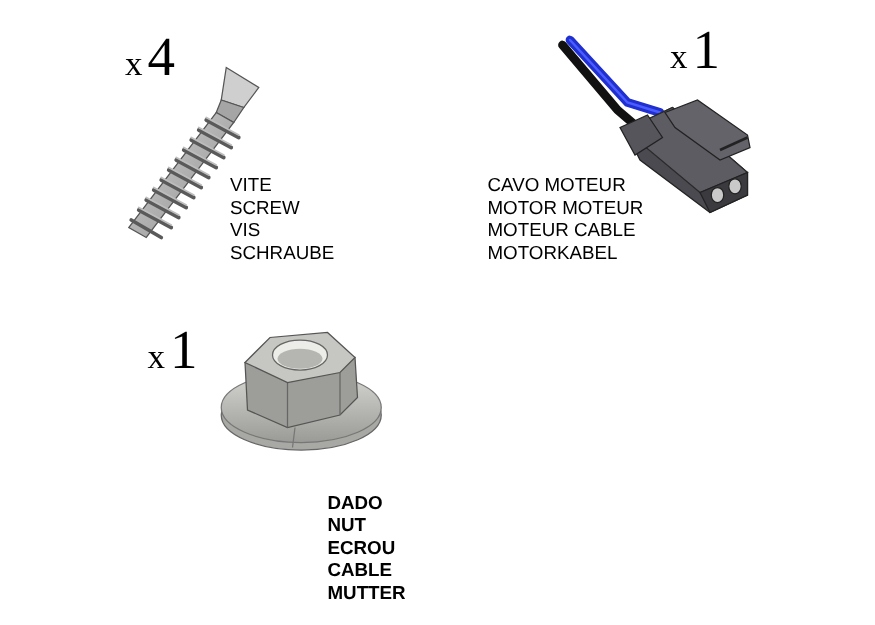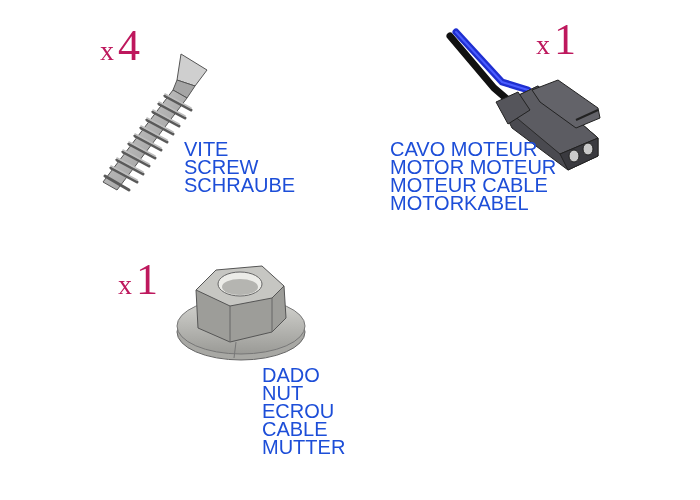--- a/index.html
+++ b/index.html
@@ -1,20 +1,20 @@
 <!DOCTYPE html>
 <html><head>
   <meta charset="utf-8">
   <style>
     html, body { margin: 0; padding: 0; background: #ffffff; }
     body { width: 700px; height: 500px; position: relative; overflow: hidden; font-family: "Liberation Sans", sans-serif; }
-    .qty { position: absolute; font-family: "Liberation Serif", serif; color: #be185d; line-height: 1; white-space: nowrap; }
+    .qty { position: absolute; font-family: "Liberation Serif", serif; color: #000000; line-height: 1; white-space: nowrap; }
     .qty .x { font-size: 28px; }
     .qty .n { font-size: 44px; }
-    .labels { position: absolute; font-size: 20px; line-height: 18px; color: #1d4ed8; letter-spacing: 0px; }
+    .labels { position: absolute; font-size: 15px; line-height: 18px; color: #000000; letter-spacing: 0px; }
     .labels div { white-space: nowrap; }
     svg { position: absolute; overflow: visible; }
   </style>
 </head>
 <body>
 
 <div class="qty" style="left:100px; top:24px;">
   <span class="x">x</span>
   <span class="n">4</span>
 </div>
@@ -55,20 +55,21 @@
     <path d="M34 92 L60 106"></path>
     <path d="M28 100 L54 114"></path>
     <path d="M22 108 L48 122"></path>
     <path d="M16 116 L42 130"></path>
   </g>
 </svg>
 
 <div class="labels" style="left:184px; top:140px;">
   <div>VITE</div>
   <div>SCREW</div>
+  <div>VIS</div>
   <div>SCHRAUBE</div>
 </div>
 
 <div class="qty" style="left:536px; top:18px;">
   <span class="x">x</span>
   <span class="n">1</span>
 </div>
 
 <svg width="170" height="150" style="left:448px; top:30px;" viewBox="0 0 170 150">
 
@@ -117,19 +118,19 @@
   <path d="M54 44 L54 80" stroke="#666" stroke-width="1"></path>
   <path d="M96 36 L96 70" stroke="#666" stroke-width="1"></path>
 
   <path d="M20 28 L40 8 L86 4 L108 24 L96 36 L54 44 Z" fill="#c6c6c2" stroke="#555" stroke-width="1"></path>
 
   <ellipse cx="64" cy="22" rx="22" ry="12" fill="#ecece8" stroke="#666" stroke-width="1"></ellipse>
   <ellipse cx="64" cy="25" rx="18" ry="8" fill="#b5b5b1"></ellipse>
   <path d="M60 80 L58 96" stroke="#777" stroke-width="1"></path>
 </svg>
 
-<div class="labels" style="left:262px; top:366px;">
+<div class="labels" style="left:262px; top:394px;font-weight:bold;">
   <div>DADO</div>
   <div>NUT</div>
   <div>ECROU</div>
   <div>CABLE</div>
   <div>MUTTER</div>
 </div>
 
 </body></html>

